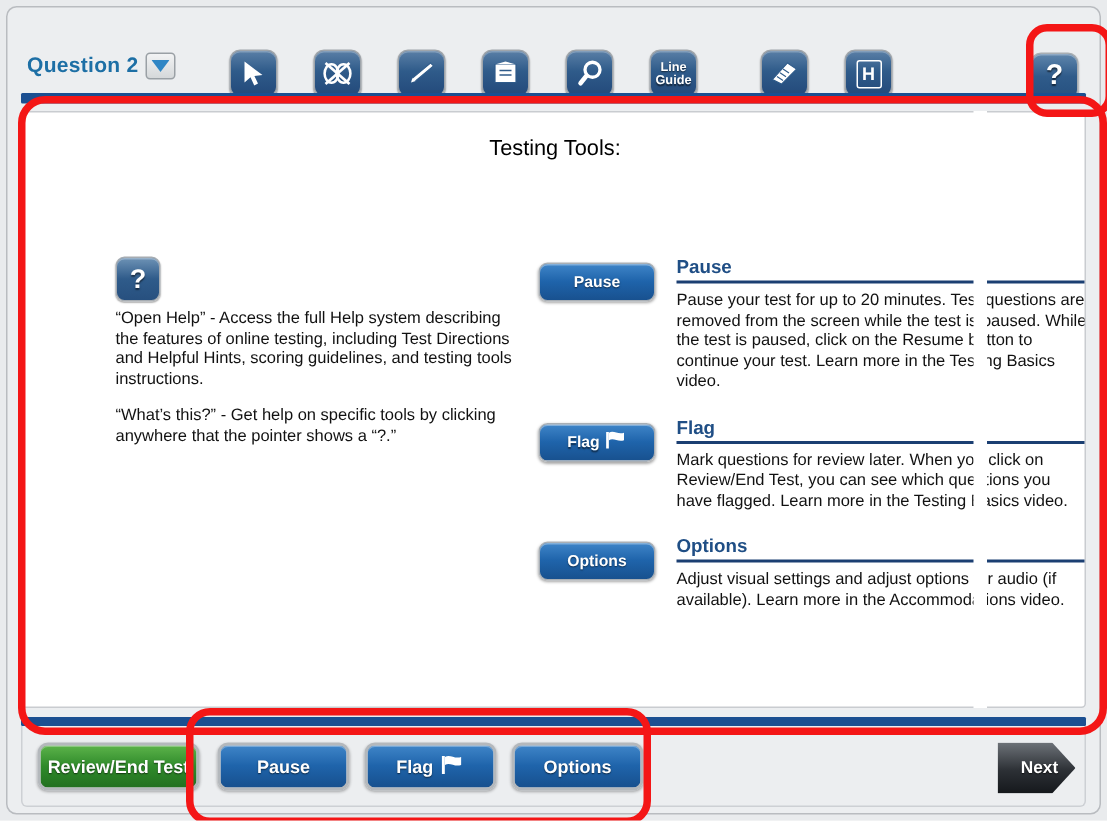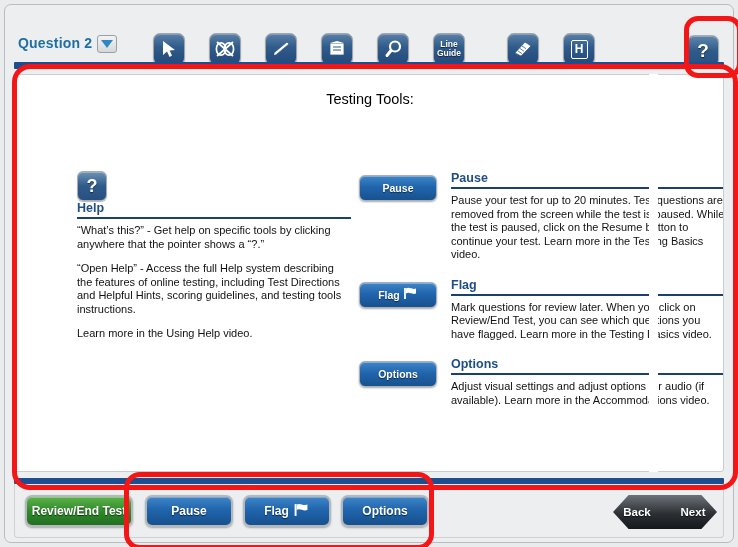--- a/index.html
+++ b/index.html
@@ -265,24 +265,22 @@
   <div class="blue-bar-top"></div>
 
   <div class="content">
     <div class="title">Testing Tools:</div>
 
     <div class="cols">
 
       <div class="col-left">
         <div class="lblock">
           <div class="badge icon-help">?</div>
-          <h3 class="sec-head">Help</h3>
+          <p class="sec-text">“Open Help” - Access the full Help system describing the features of online testing, including Test Directions and Helpful Hints, scoring guidelines, and testing tools instructions.</p>
           <p class="sec-text">“What’s this?” - Get help on specific tools by clicking anywhere that the pointer shows a “?.”</p>
-          <p class="sec-text">“Open Help” - Access the full Help system describing the features of online testing, including Test Directions and Helpful Hints, scoring guidelines, and testing tools instructions.</p>
-          <p class="sec-text">Learn more in the Using Help video.</p>
         </div>
       </div>
 
       <div class="col-right">
 
         <div class="rblock">
           <div class="pill">
             <span>Pause</span>
           </div>
           <h3 class="sec-head">Pause</h3>
@@ -326,20 +324,19 @@
       <span>Flag</span>
       <span>
         <svg width="17" height="14" viewBox="0 0 15 13">
           <path d="M2 1 L2 12" stroke="#fff" stroke-width="1.8"></path>
           <path d="M3 1.5 C6 -0.5, 9 3, 13 1.5 L13 6.5 C9 8, 6 4.5, 3 6.5 Z" fill="#fff"></path>
         </svg>
       </span>
     </div>
     <div class="btn btn-blue btn-options">Options</div>
 
-    <div class="nav-btn nav-back">Back</div>
     <div class="nav-btn nav-next">Next</div>
   </div>
 
   <div class="anno anno-main"></div>
   <div class="anno anno-help"></div>
   <div class="anno anno-btns"></div>
 </div>
 
 </body></html>

